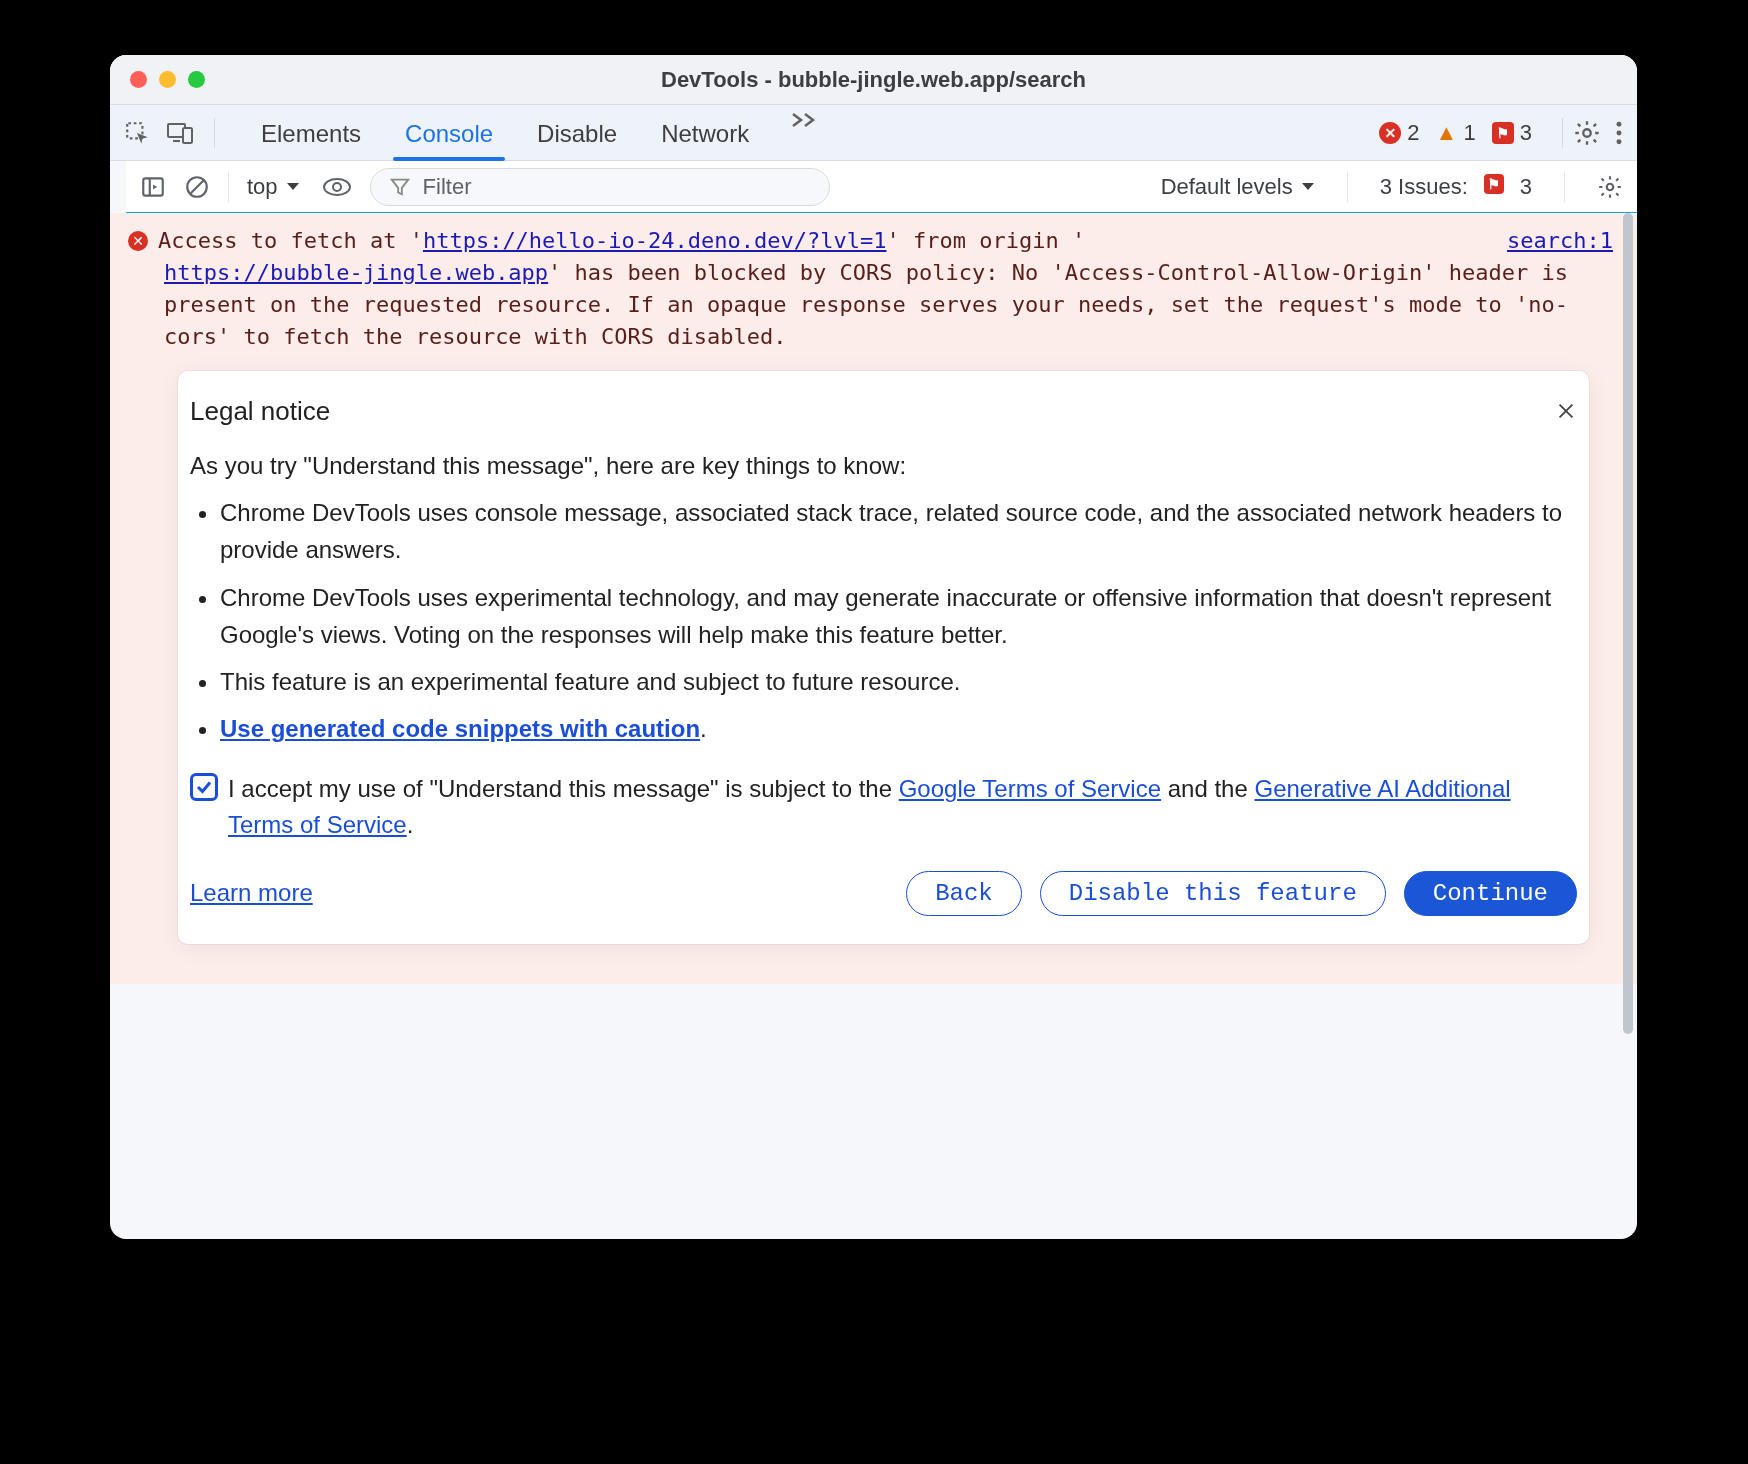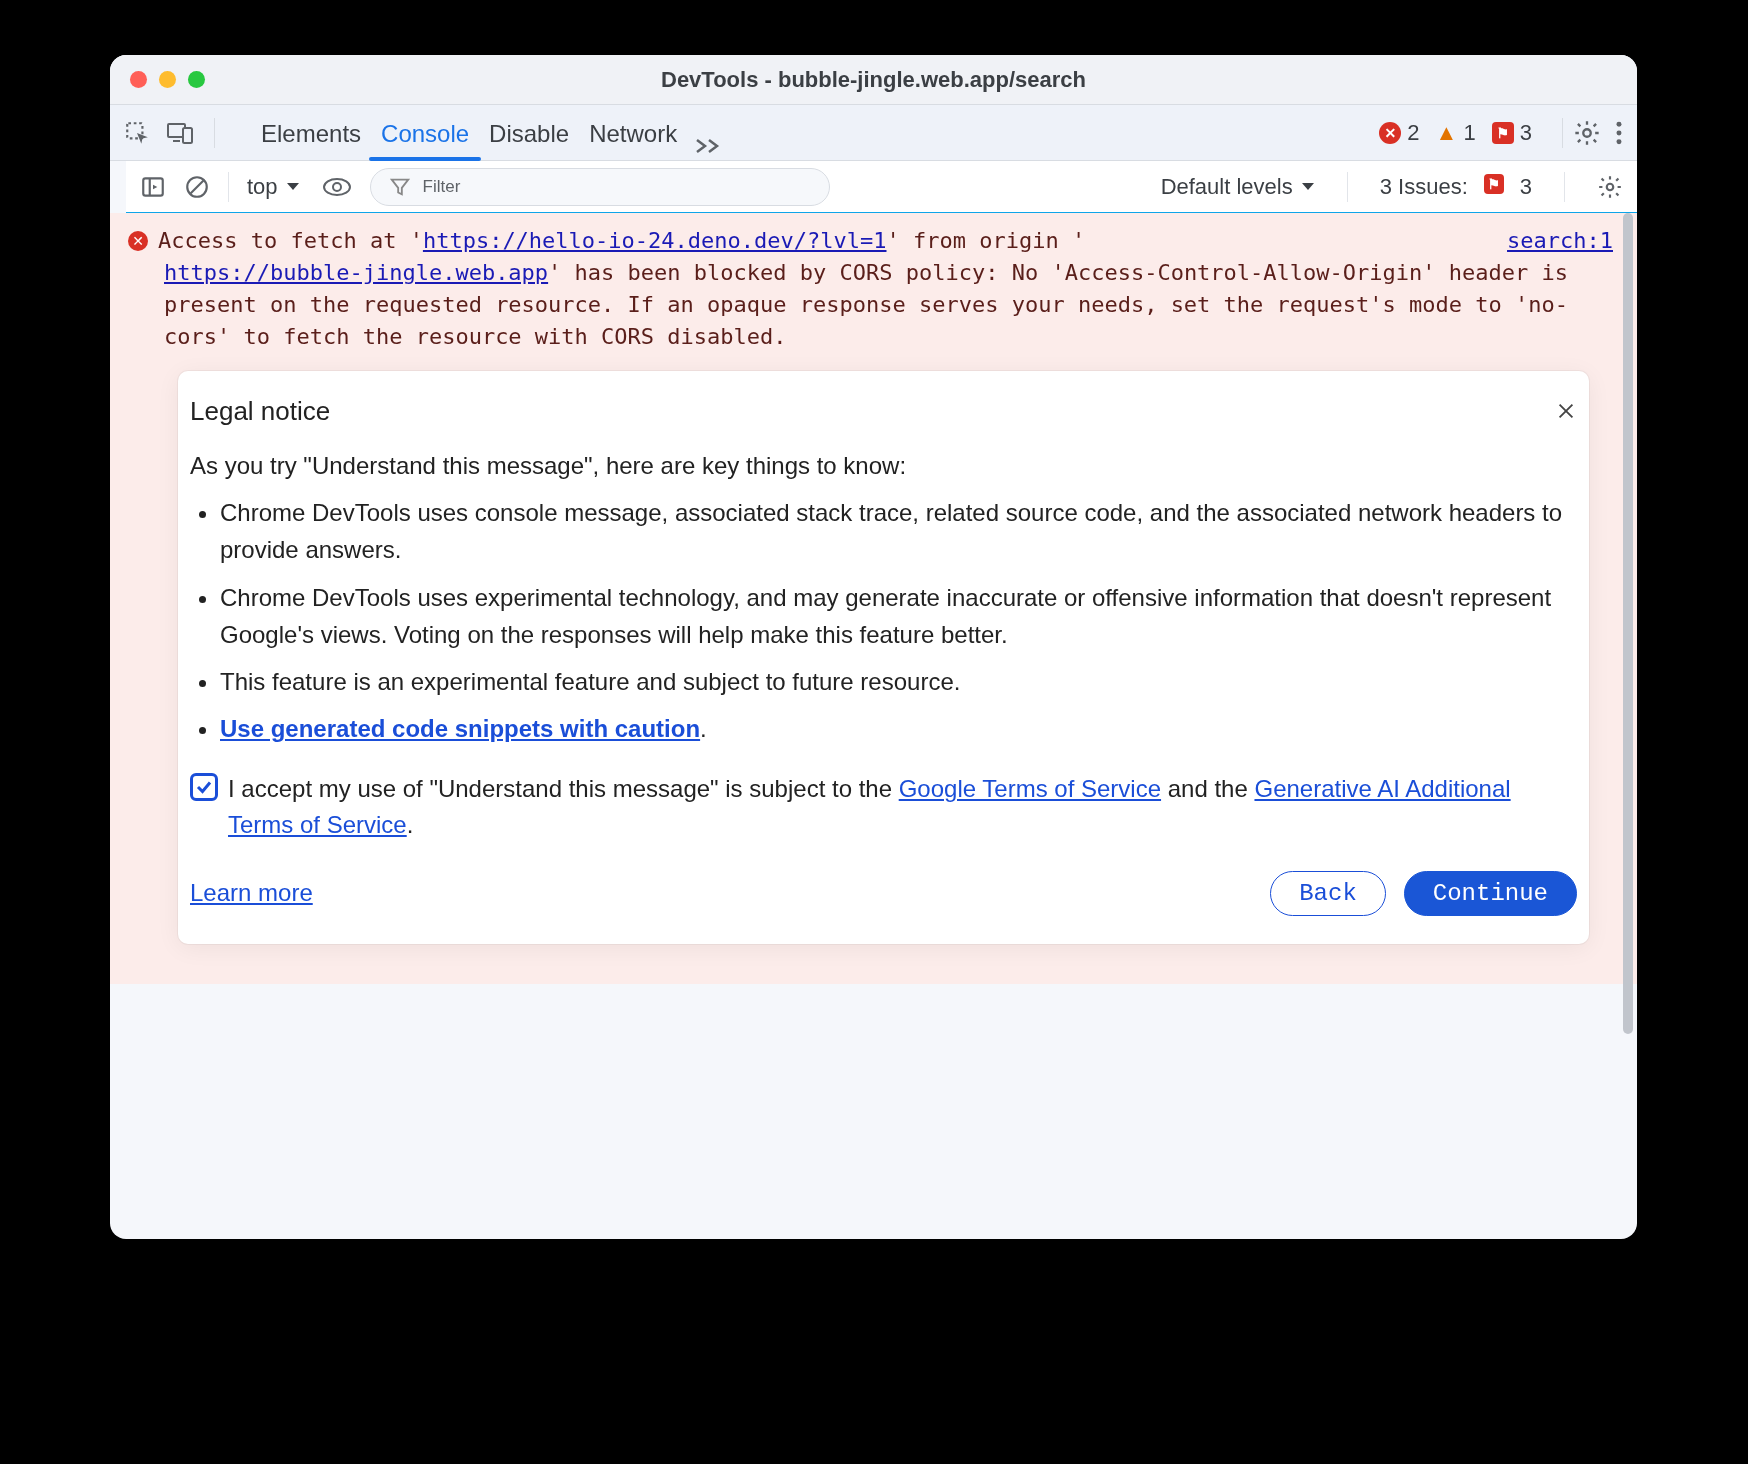--- a/index.html
+++ b/index.html
@@ -55,21 +55,21 @@
     border-bottom: 1px solid #d8dce2;
     display: flex;
     align-items: center;
     padding: 0 14px;
   }
   .tabbar-left { display: flex; align-items: center; gap: 16px; }
   .icon-btn {
     display: inline-flex; align-items: center; justify-content: center;
     color: #5f6368; cursor: pointer;
   }
-  .tabs { display: flex; align-items: flex-end; gap: 12px; margin-left: 22px; }
+  .tabs { display: flex; align-items: flex-start; gap: 36px; margin-left: 22px; }
   .tab { font-size: 24px; color: #3b3f44; padding: 12px 4px 10px; cursor: pointer; position: relative; }
   .tab.active { color: #1a73e8; }
   .tab.active::after { content:""; position:absolute; left:-8px; right:-8px; bottom:-3px; height:4px; background:#1a73e8; border-radius:2px; }
   .spacer { flex: 1; }
   .counters { display: flex; align-items: center; gap: 16px; margin-right: 20px; }
   .counter { display: inline-flex; align-items: center; gap: 6px; font-size: 22px; color: #3b3f44; }
   .dot-red, .dot-amber, .dot-sq {
     display:inline-flex; align-items:center; justify-content:center;
     width:22px; height:22px; color:#fff; font-size:14px; font-weight:700;
   }
@@ -86,21 +86,21 @@
   .context-select {
     display:inline-flex; align-items:center; gap:8px;
     font-size:22px; color:#3b3f44; padding-right:4px;
   }
   .filter-input {
     flex: 0 0 460px;
     height:38px;
     border:1px solid #d8dce2; border-radius:20px;
     background:#f6f8fb;
     display:flex; align-items:center; gap:12px;
-    padding:0 18px; color:#5f6368; font-size:17px;
+    padding:0 18px; color:#5f6368; font-size:22px;
   }
   .levels { display:inline-flex; align-items:center; gap:8px; font-size:22px; color:#3b3f44; }
   .issues { display:inline-flex; gap:16px; font-size:22px; color:#3b3f44; }
   .issues .dot-sq { width:20px; height:20px; }
   .content { flex:1; overflow:auto; }
   .error-block {
     background:#fcecea;
     padding: 12px 24px 22px 18px;
     font-family: Menlo, Consolas, monospace;
     font-size: 22px;
@@ -320,20 +320,21 @@
                 </svg>
             </span>
             <span>
               <span>I accept my use of "Understand this message" is subject to the </span><a class="inline-link">Google Terms of Service</a><span> and the </span><a class="inline-link">Generative AI Additional Terms of Service</a><span>.</span>
             </span>
           </div>
           <div class="footer-row">
             <a class="learn">Learn more</a>
             <div class="buttons">
               <button class="btn">Back</button>
+              <button class="btn">Disable this feature</button>
               <button class="btn primary">Continue</button>
             </div>
           </div>
         </div>
       </div>
     </div>
     <div class="scrollbar-fake">
       <div class="scrollbar-thumb"></div>
     </div>
   </div>

